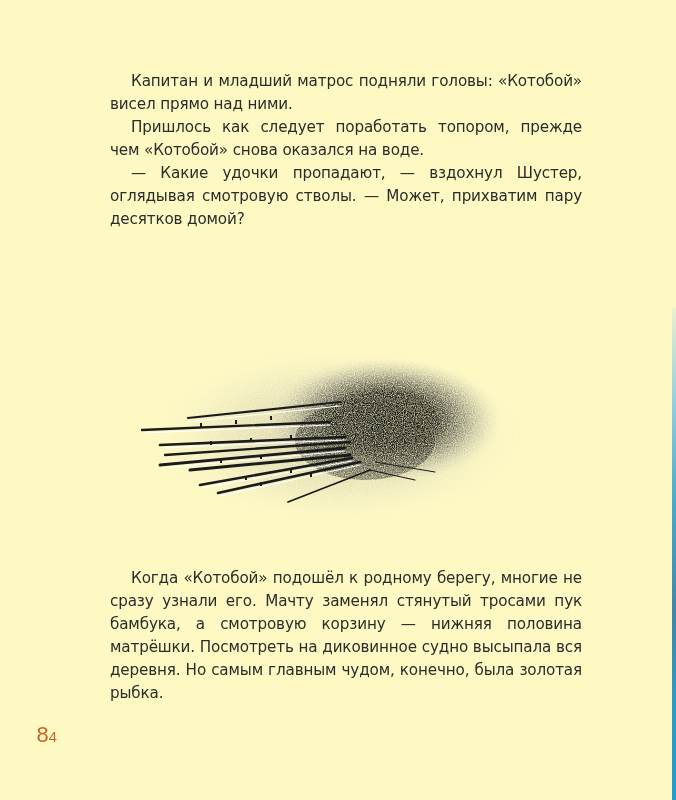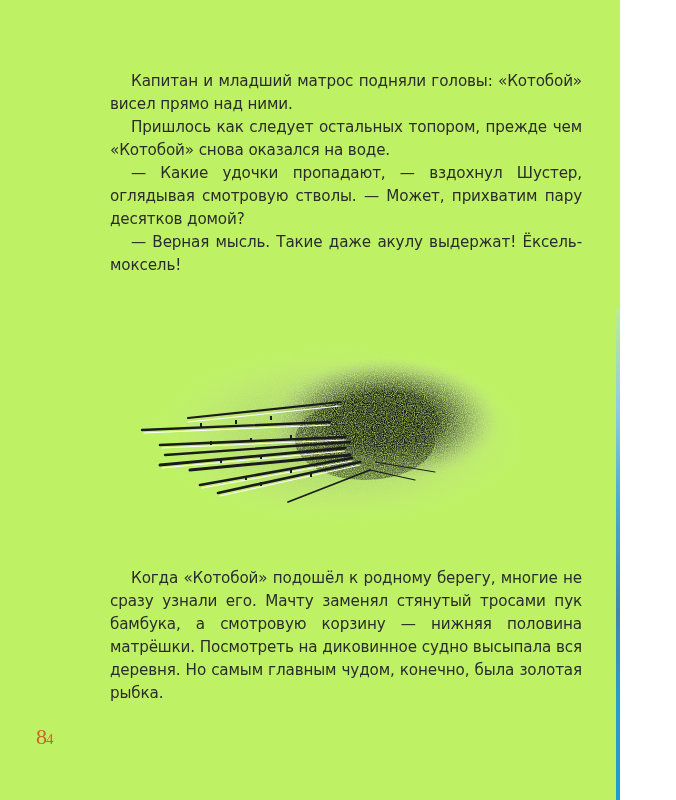--- a/index.html
+++ b/index.html
@@ -11,22 +11,22 @@
       width: 676px;
       height: 800px;
       position: relative;
       overflow: hidden;
       font-family: "DejaVu Sans", "Liberation Sans", sans-serif;
       color: #2a2a2a;
     }
     .page {
       position: absolute;
       left: 0; top: 0;
-      width: 620px; height: 800px;
-      background: #bef264;
+      width: 676px; height: 800px;
+      background: #fef9c3;
     }
     .text-block {
       position: absolute;
       left: 110px;
       width: 472px;
       font-size: 15.2px;
       line-height: 23px;
       letter-spacing: -0.15px;
       text-align: justify;
       color: #2b2b2b;
@@ -42,21 +42,21 @@
       position: absolute;
       left: 140px;
       top: 330px;
       width: 380px;
       height: 200px;
     }
     .page-number {
       position: absolute;
       left: 36px;
       top: 724px;
-      font-family: Liberation Serif, serif;
+      font-family: Liberation Mono, monospace;
       font-size: 22px;
       color: #c8642a;
       letter-spacing: -1px;
     }
     .page-number .small {
       font-size: 15px;
       vertical-align: baseline;
     }
     .edge-strip {
       position: absolute;
@@ -73,23 +73,22 @@
         #1c9ed0 100%);
     }
   </style>
 </head>
 <body>
 
 <div class="page">
 
   <div class="text-block block-top">
     <p>Капитан и младший матрос подняли головы: «Котобой» ви­сел прямо над ними.</p>
-    <p>Пришлось как следует остальных топором, прежде чем «Котобой» снова оказался на воде.</p>
+    <p>Пришлось как следует поработать топором, прежде чем «Котобой» снова оказался на воде.</p>
     <p>— Какие удочки пропадают, — вздохнул Шустер, оглядывая смотровую стволы. — Может, прихватим пару десятков домой?</p>
-    <p>— Верная мысль. Такие даже акулу выдержат! Ёксель-моксель!</p>
   </div>
 
   <div class="illustration">
     <svg width="380" height="200" viewBox="0 0 380 200" xmlns="http://www.w3.org/2000/svg">
       <defs>
         <radialGradient id="cloud" cx="0.5" cy="0.5" r="0.5">
           <stop offset="0%" stop-color="#111" stop-opacity="1"></stop>
           <stop offset="45%" stop-color="#1a1a1a" stop-opacity="0.95"></stop>
           <stop offset="70%" stop-color="#555" stop-opacity="0.55"></stop>
           <stop offset="100%" stop-color="#bbb" stop-opacity="0"></stop>

